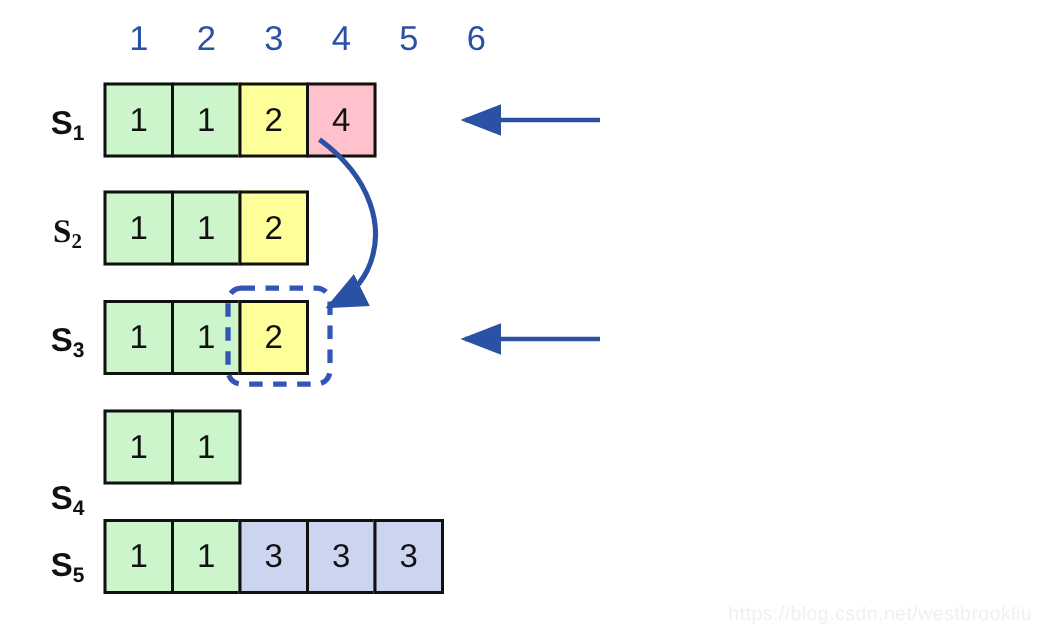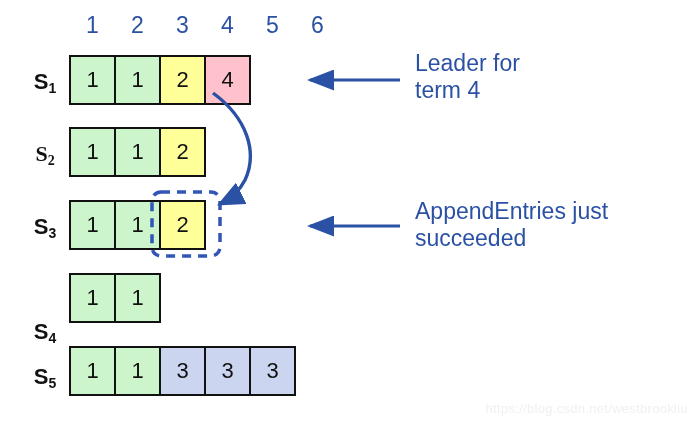--- a/index.html
+++ b/index.html
@@ -168,21 +168,17 @@
 
     <rect x="152" y="192" width="68" height="64" rx="9" ry="9" fill="none" stroke="#3355b5" stroke-width="3.5" stroke-dasharray="9,7"></rect>
 
     <path d="M 213 93 C 247 118, 258 152, 245 180 C 238 194, 228 200, 220 204" fill="none" stroke="#2b51a4" stroke-width="3.4" marker-end="url(#arrowhead-curve)"></path>
 
     <line x1="400" y1="80" x2="310" y2="80" stroke="#2b51a4" stroke-width="3" marker-end="url(#arrowhead)"></line>
 
     <line x1="400" y1="226" x2="310" y2="226" stroke="#2b51a4" stroke-width="3" marker-end="url(#arrowhead)"></line>
   </svg>
 
-  <div class="annotation" style="left:415px; top:50px; width:265px;">Leader for
-term 4</div>
 
-  <div class="annotation" style="left:415px; top:198px; width:270px;">AppendEntries just
-succeeded</div>
 
   <div class="watermark">https://blog.csdn.net/westbrookliu</div>
 
 </div>
 
 </body></html>

